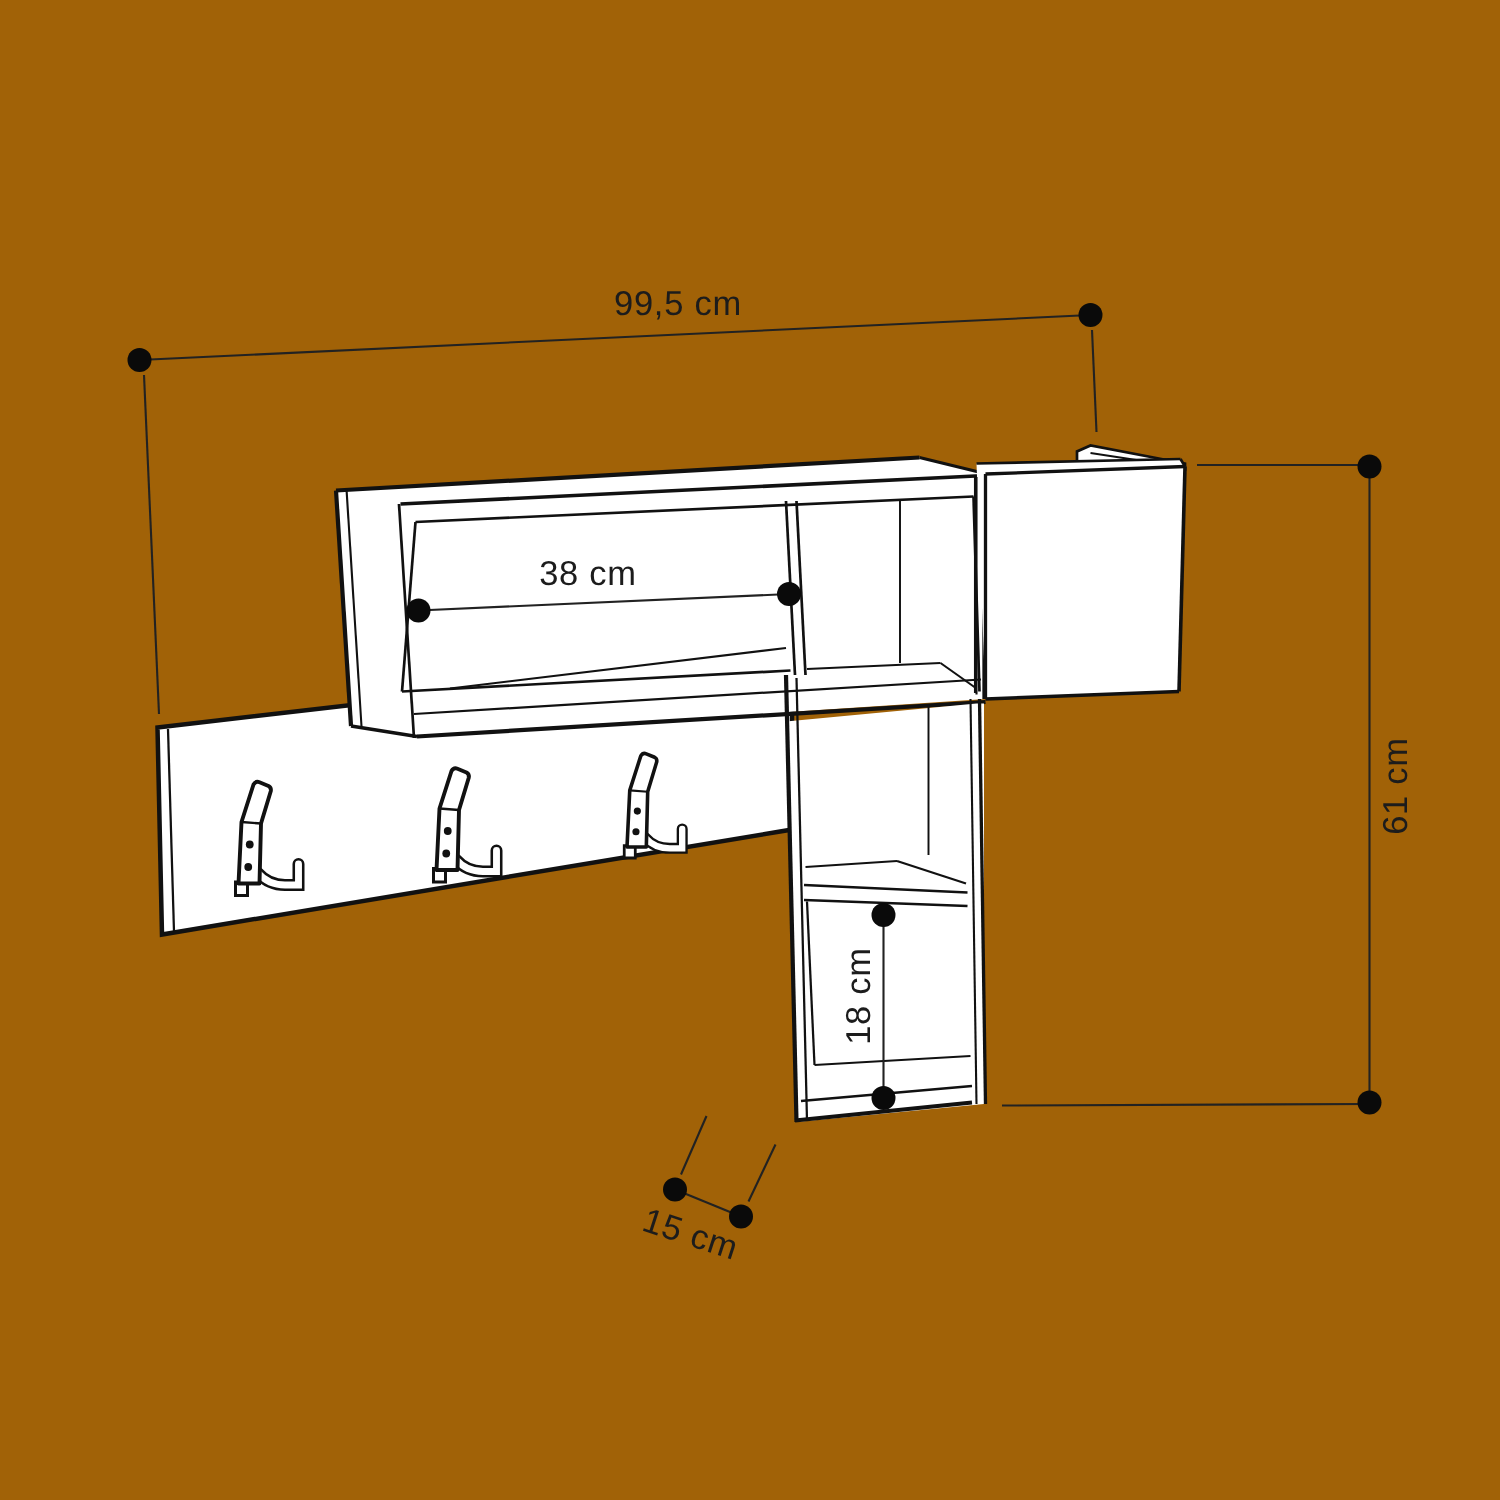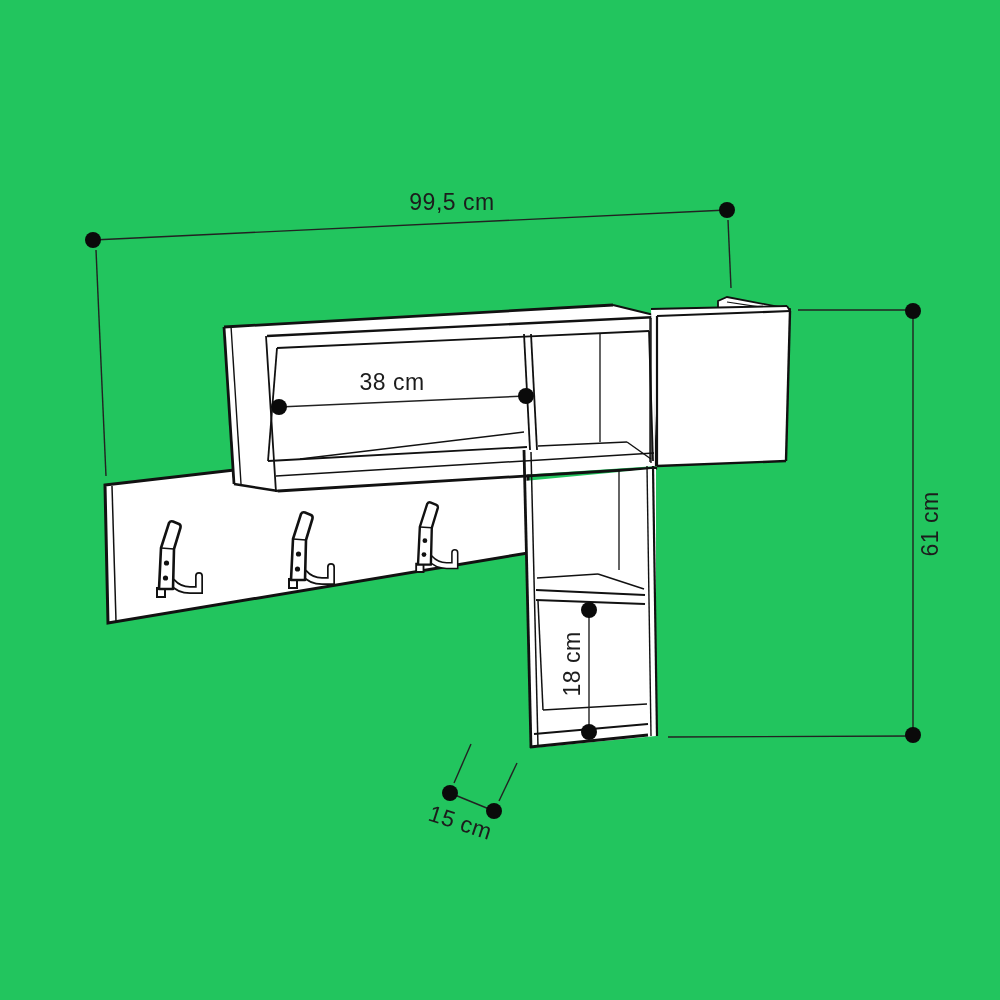--- a/index.html
+++ b/index.html
@@ -1,16 +1,16 @@
 <!DOCTYPE html>
 <html><head>
 <meta charset="utf-8">
 <style>
   html,body{margin:0;padding:0;background:#ffffff;}
-  .stage{width:1000px;height:1000px;background:#22c55e;position:relative;overflow:hidden;}
+  .stage{width:1000px;height:1000px;background:#a16207;position:relative;overflow:hidden;}
   svg{display:block;}
   
   .ln{stroke:#111;fill:none;stroke-linecap:butt;}
   .w30{stroke-width:3;} .w28{stroke-width:2.8;} .w24{stroke-width:2.4;} .w22{stroke-width:2.2;}
   .w18{stroke-width:1.8;} .w15{stroke-width:1.5;} .w14{stroke-width:1.4;} .w13{stroke-width:1.3;} .w12{stroke-width:1.2;}
   .fill-white{fill:#ffffff;stroke:#111;}
   .noline{stroke:none;fill:#ffffff;}
   
   .hk-body{fill:#fff;stroke:#111;stroke-width:2.6;stroke-linejoin:round;}
   .hk-fold{stroke:#111;stroke-width:1.6;fill:none;}

